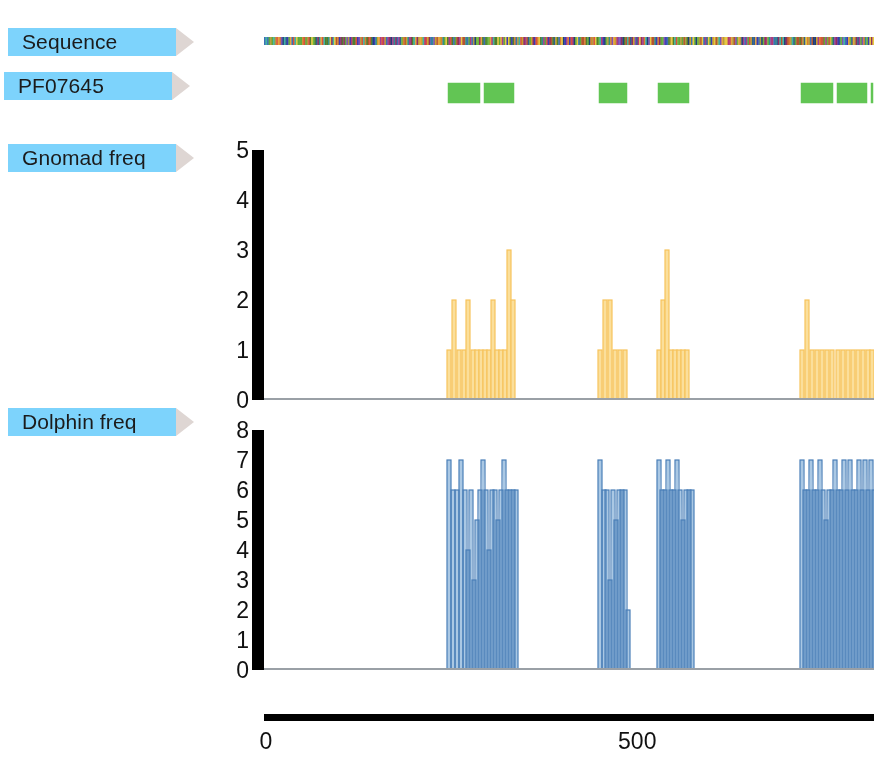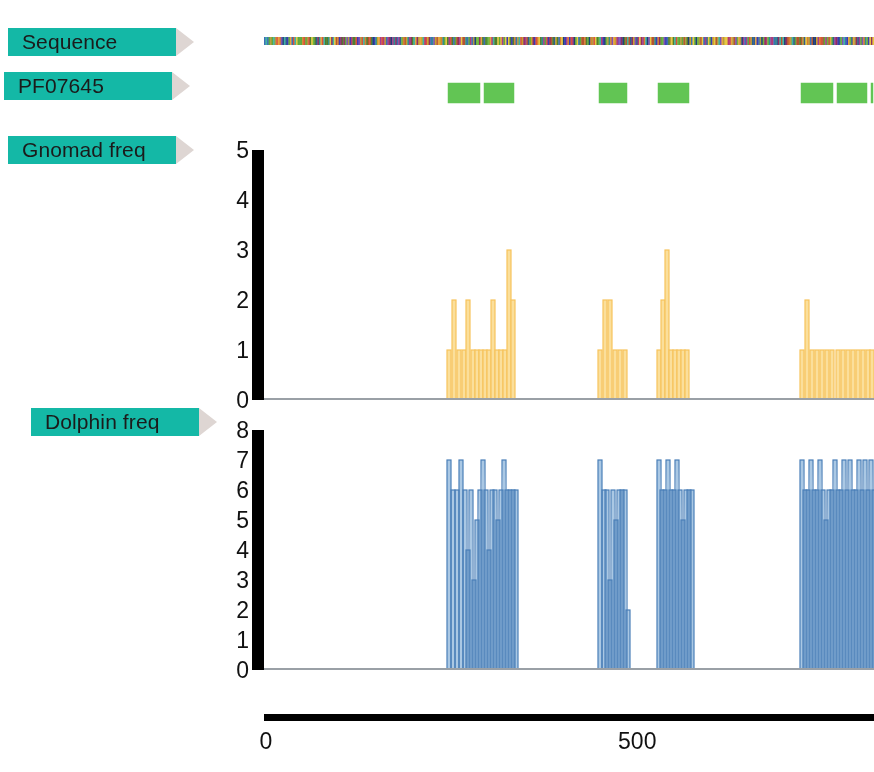--- a/index.html
+++ b/index.html
@@ -9,21 +9,21 @@
     font-family:"Liberation Sans", sans-serif;
     overflow:hidden;
     position:relative;
   }
   #stage{position:absolute;left:0;top:0;width:874px;height:772px;}
 
   
   .pennant{
     position:absolute;
     height:28px;
-    background:#14b8a6;
+    background:#7dd3fc;
     display:flex;align-items:center;
     padding-left:14px;
     box-sizing:border-box;
     color:#1b1b1b;
     font-size:21px;
     letter-spacing:0.1px;
     white-space:nowrap;
   }
   .pennant .tip{
     position:absolute;
@@ -93,26 +93,26 @@
   <div class="pennant" id="pen-sequence" style="left:8px;top:28px;width:168px;">
     <span>Sequence</span>
     <span class="tip"></span>
   </div>
 
   <div class="pennant" id="pen-pf" style="left:4px;top:72px;width:168px;">
     <span>PF07645</span>
     <span class="tip"></span>
   </div>
 
-  <div class="pennant" id="pen-gnomad" style="left:8px;top:136px;width:168px;">
+  <div class="pennant" id="pen-gnomad" style="left:8px;top:144px;width:168px;">
     <span>Gnomad freq</span>
     <span class="tip"></span>
   </div>
 
-  <div class="pennant" id="pen-dolphin" style="left:8px;top:408px;width:168px;margin-left:23px;">
+  <div class="pennant" id="pen-dolphin" style="left:8px;top:408px;width:168px;">
     <span>Dolphin freq</span>
     <span class="tip"></span>
   </div>
 
   <div class="plotarea" style="left:264px;top:37px;width:610px;height:8px;">
     <svg id="seq-svg" width="610" height="8">
         <rect x="0.00" y="0" width="1.88" height="8" fill="#3b6fb5"></rect>
         <rect x="1.52" y="0" width="1.88" height="8" fill="#3db5a3"></rect>
         <rect x="3.05" y="0" width="1.88" height="8" fill="#3b6fb5"></rect>
         <rect x="4.57" y="0" width="1.88" height="8" fill="#5fa83d"></rect>

